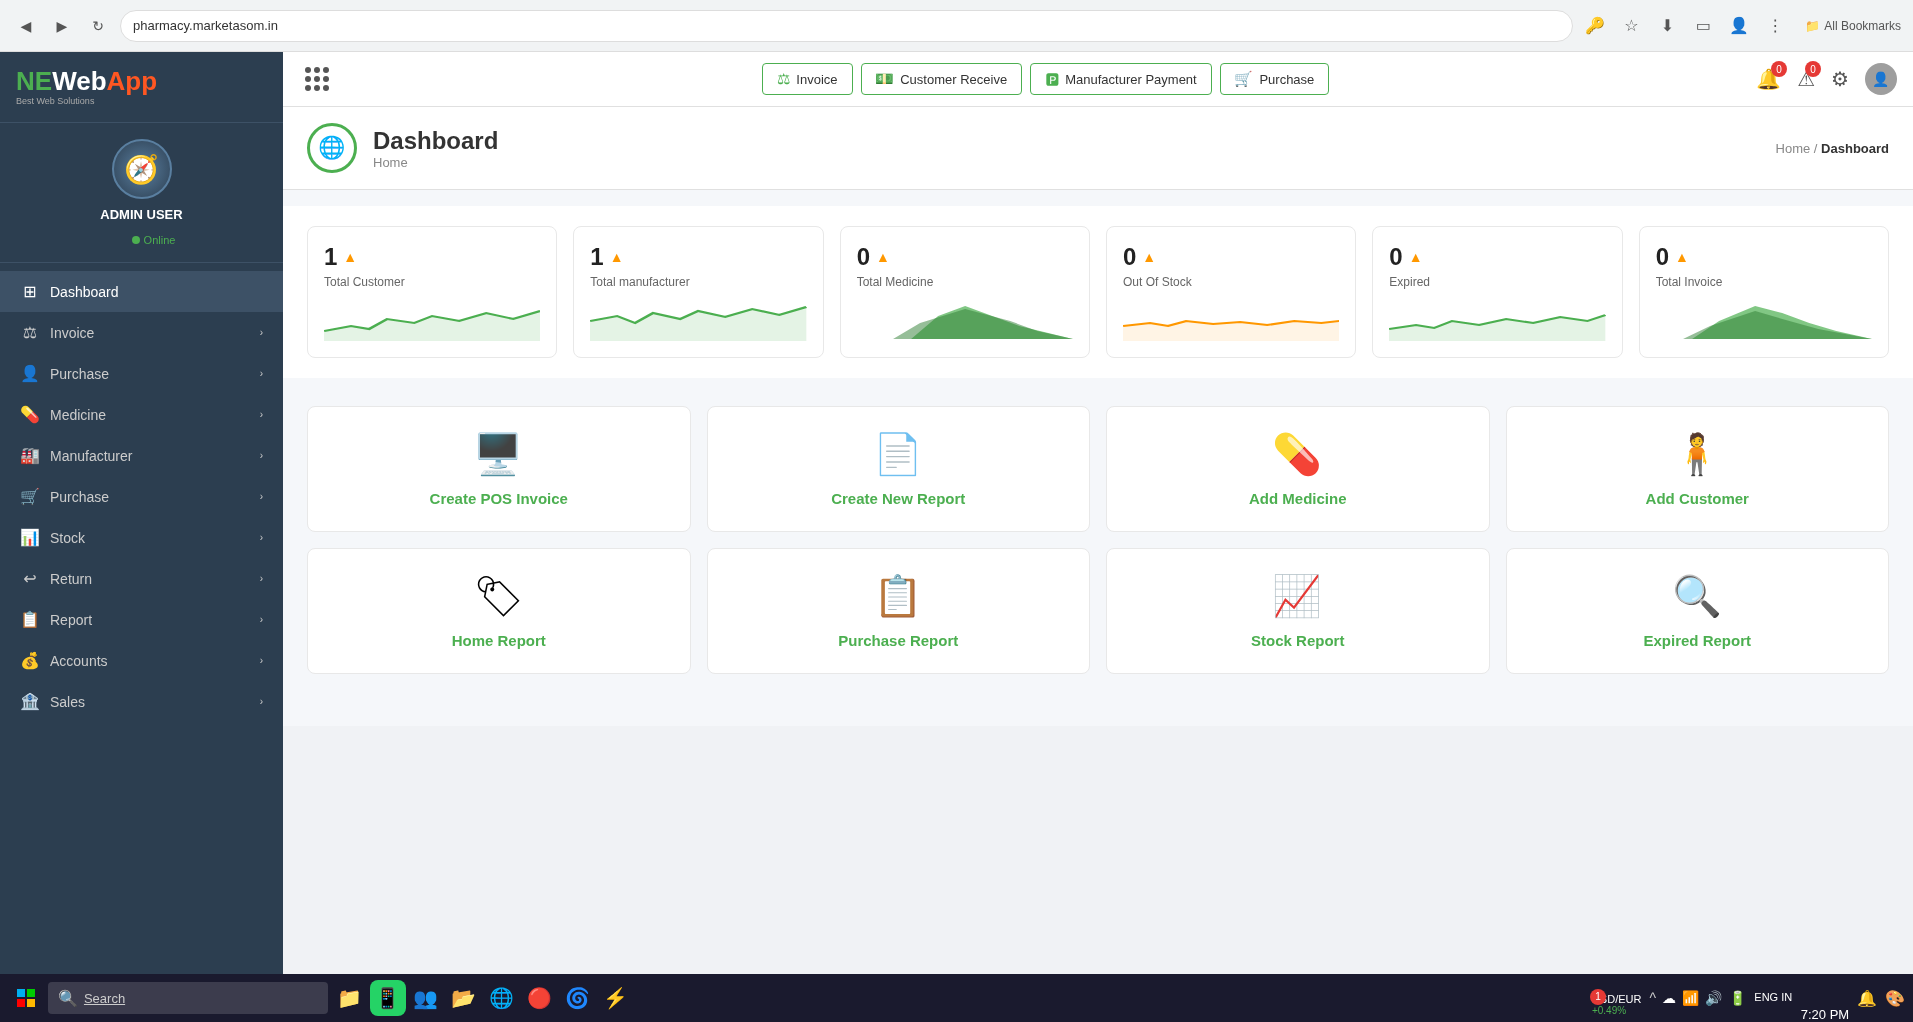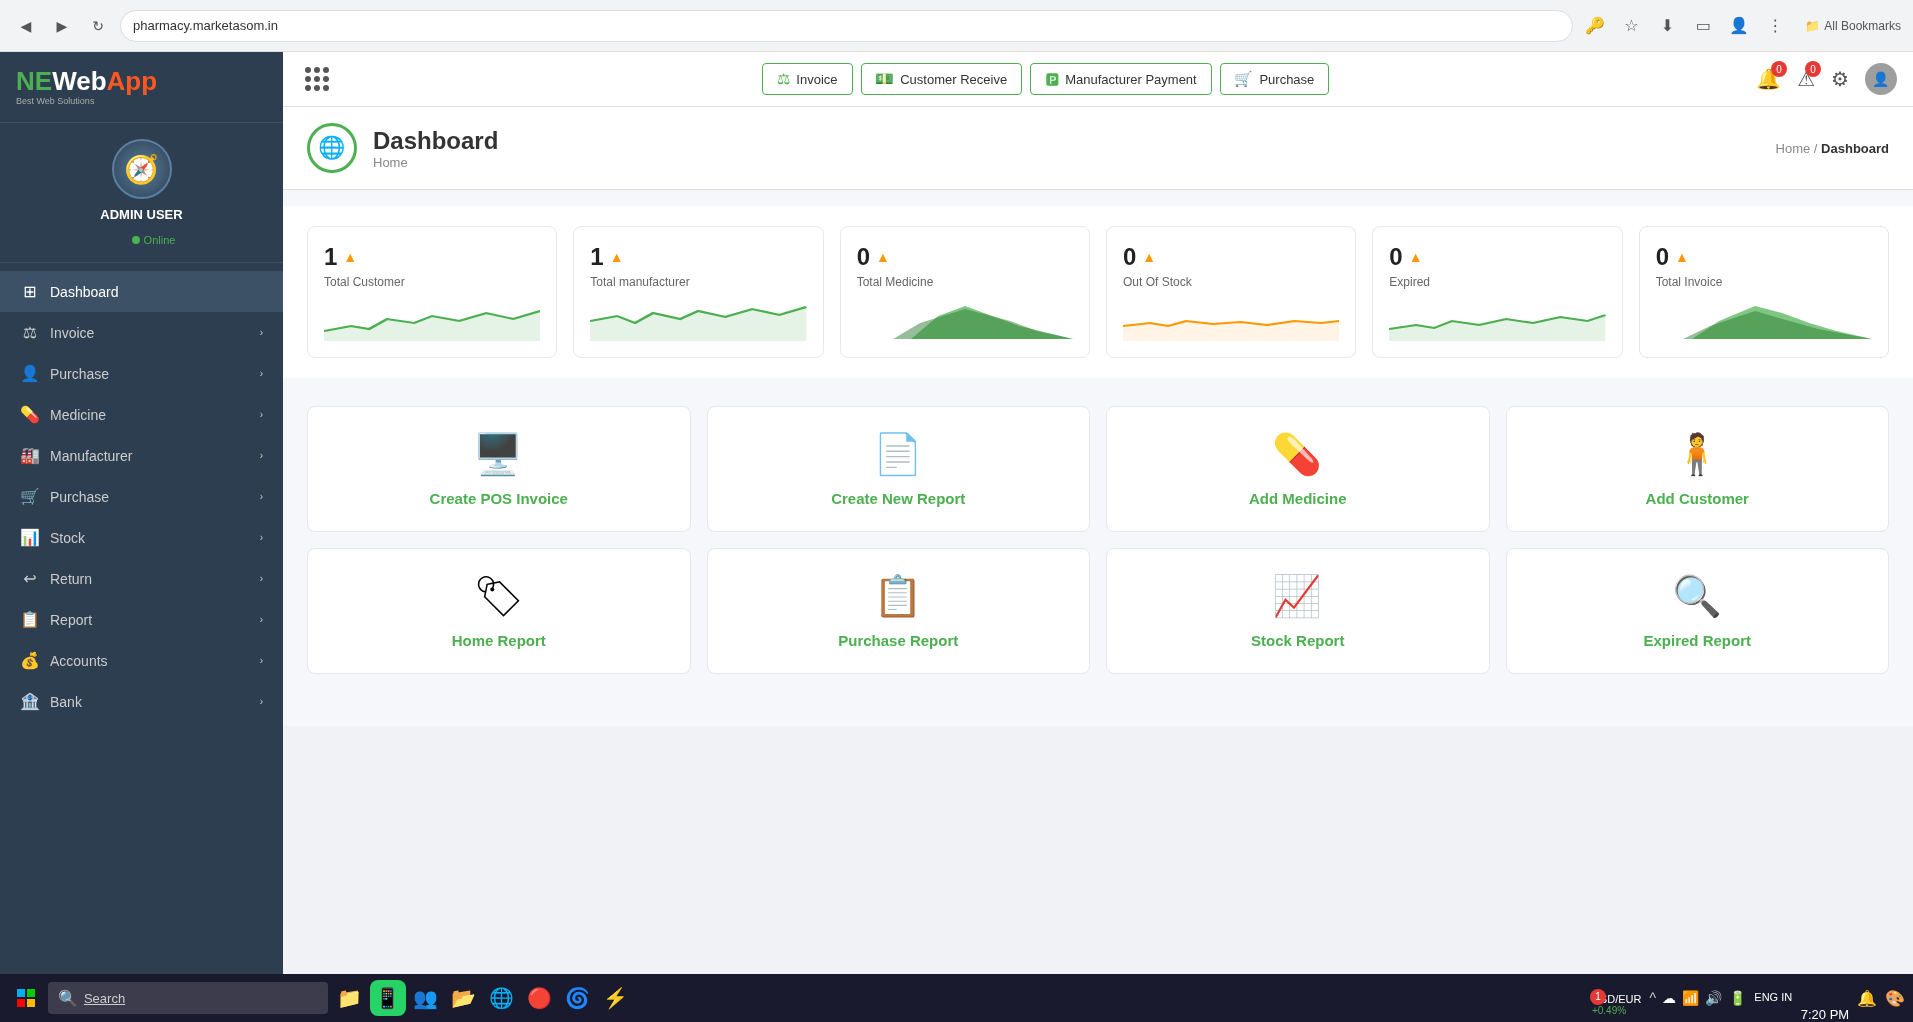--- a/index.html
+++ b/index.html
@@ -462,21 +462,21 @@
       <div class="nav-item">
         <div class="nav-item-left">
           <span class="nav-icon">💰</span>
           <span>Accounts</span>
         </div>
         <span class="nav-arrow">›</span>
       </div>
       <div class="nav-item">
         <div class="nav-item-left">
           <span class="nav-icon">🏦</span>
-          <span>Bank</span>
+          <span>Sales</span>
         </div>
         <span class="nav-arrow">›</span>
       </div>
     </div>
   </div>
 
   <div class="main-content">
 
     <div class="top-bar">
       <div class="grid-icon-btn">

